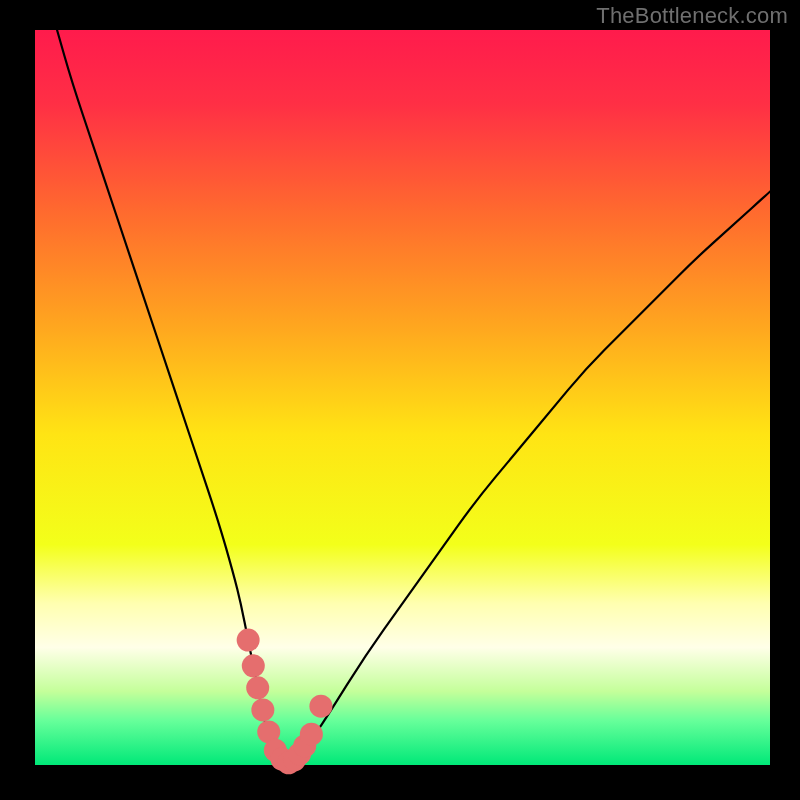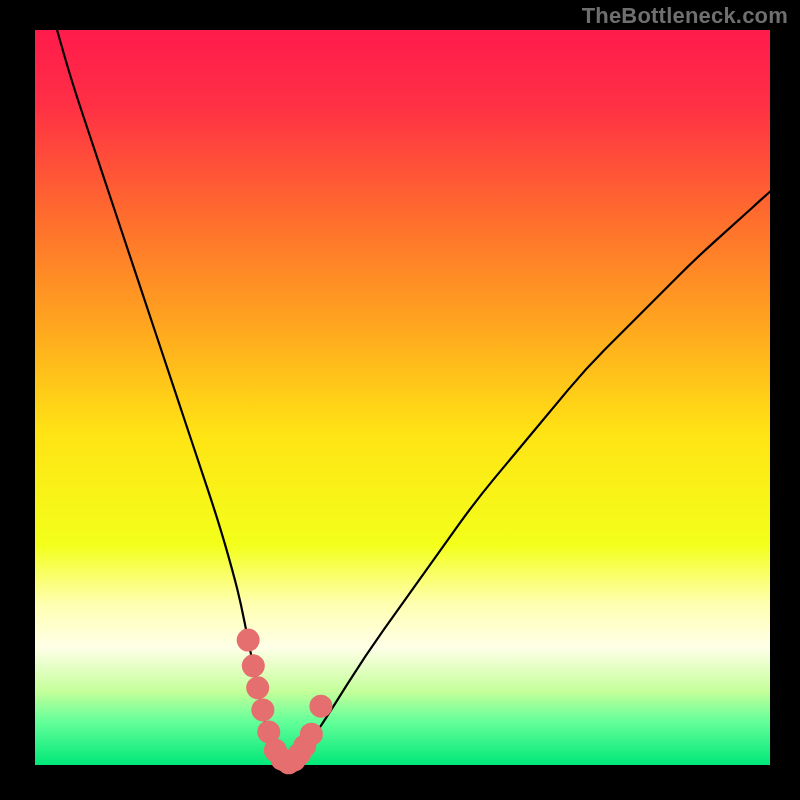--- a/index.html
+++ b/index.html
@@ -19,21 +19,21 @@
     height: 800px;
     background: #000;
   }
   .watermark {
     position: absolute;
     top: 3px;
     right: 12px;
     color: #6f6f6f;
     font-size: 22px;
     letter-spacing: 0.2px;
-    font-weight: 700;
+    font-weight: 400;
   }
   svg {
     position: absolute;
     top: 0;
     left: 0;
   }
 </style>
 </head>
 <body>
 

